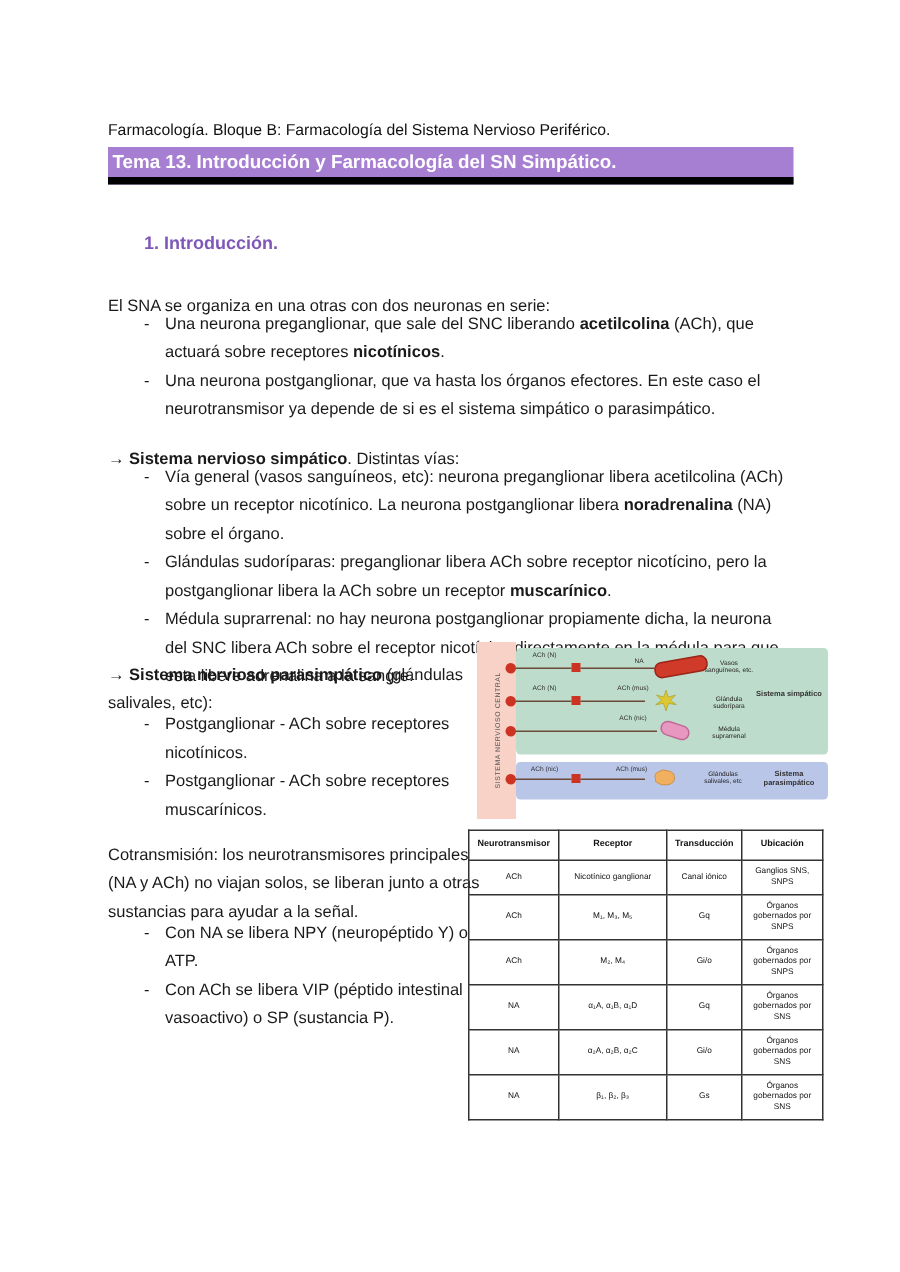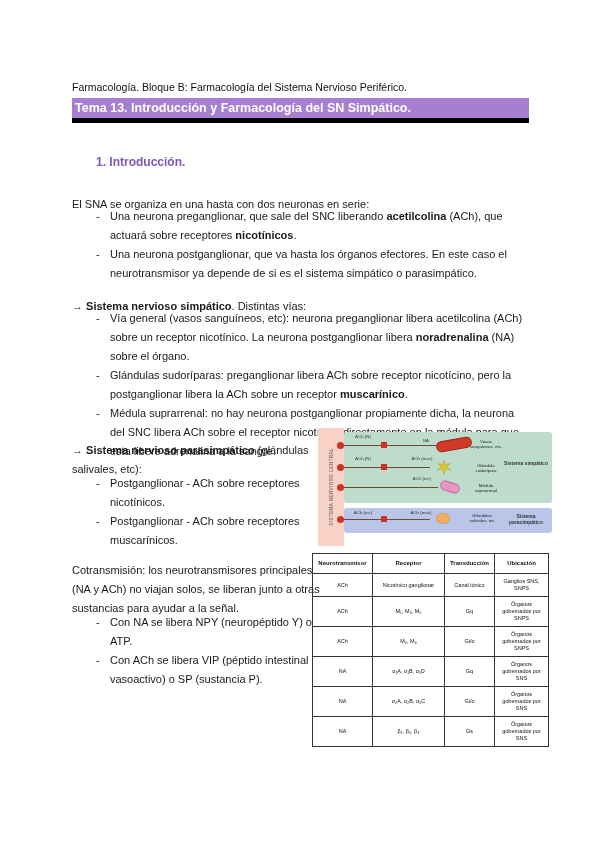--- a/index.html
+++ b/index.html
@@ -63,21 +63,21 @@
 <div class="page">
 
   <p class="abs meta">Farmacología. Bloque B: Farmacología del Sistema Nervioso Periférico.</p>
 
   <div class="abs banner">
     <span>Tema 13. Introducción y Farmacología del SN Simpático.</span>
   </div>
 
   <div class="abs h1">1. Introducción.</div>
 
-  <p class="abs body lead">El SNA se organiza en una hasta con dos neuronas en serie:</p>
+  <p class="abs body lead">El SNA se organiza en una otras con dos neuronas en serie:</p>
 
   <div class="abs body list list1">
     <div class="li">
       <span class="dash">-</span>
       <span class="txt"><span>Una neurona preganglionar, que sale del SNC liberando </span><b>acetilcolina</b><span> (ACh), que actuará sobre receptores </span><b>nicotínicos</b><span>.</span></span>
     </div>
     <div class="li">
       <span class="dash">-</span>
       <span class="txt">Una neurona postganglionar, que va hasta los órganos efectores. En este caso el neurotransmisor ya depende de si es el sistema simpático o parasimpático.</span>
     </div>

